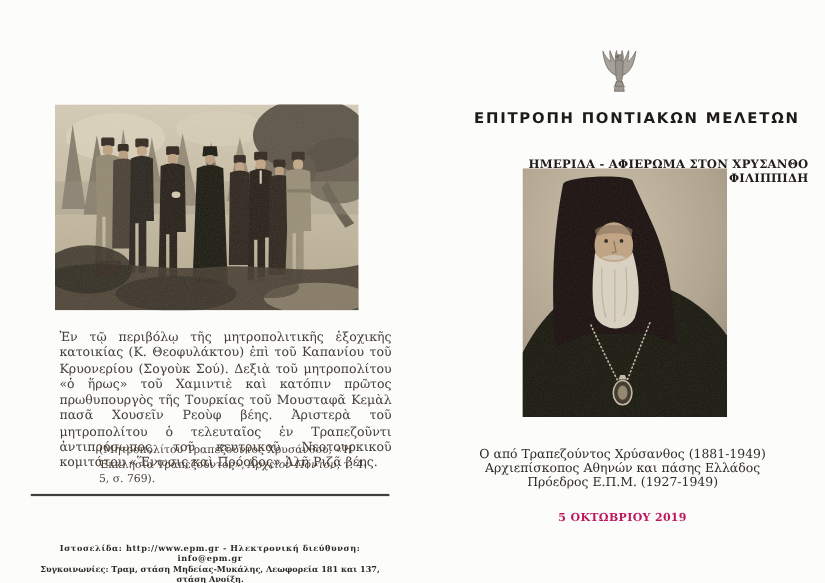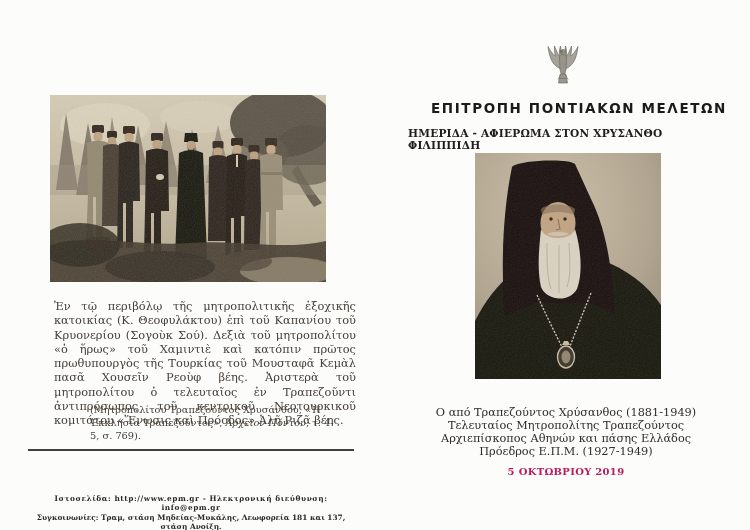--- a/index.html
+++ b/index.html
@@ -52,24 +52,24 @@
     position:absolute;left:408px;top:84px;width:310px;
     margin:16px;
     font-family:"DejaVu Sans",sans-serif;
     font-size:13.5px;font-weight:600;
     letter-spacing:1.6px;
     text-align:center;
     color:#1d1b18;
   }
   .event-title{
     position:absolute;left:408px;top:127px;width:310px;
-    margin:0;
+    margin:17px;
     font-size:10.6px;font-weight:bold;
     letter-spacing:0.2px;
-    text-align:left;
+    text-align:right;
     color:#201d1a;
   }
   .portrait-photo{
     position:absolute;left:475px;top:153px;width:186px;height:226px;
     display:block;
   }
   .portrait-caption{
     position:absolute;left:418px;top:406px;width:296px;
     text-align:center;
     font-size:11.3px;line-height:13.1px;
@@ -263,20 +263,19 @@
 
         <path d="M87,192 L95,192 L93,188 L89,188 Z" fill="#c8bda6"></path>
         <ellipse cx="91" cy="204" rx="8.5" ry="11" fill="#3b332a" stroke="#c8bda6" stroke-width="1.4"></ellipse>
         <ellipse cx="91" cy="204" rx="4.5" ry="6.5" fill="#a89a7e" opacity="0.8"></ellipse>
       </g>
       <rect width="186" height="226" filter="url(#pgrain)"></rect>
     </svg>
 
     <div class="portrait-caption">
       <div>Ο από Τραπεζούντος Χρύσανθος (1881-1949)</div>
-      <div>Τελευταίος Μητροπολίτης Τραπεζούντος</div>
       <div>Αρχιεπίσκοπος Αθηνών και πάσης Ελλάδος</div>
       <div>Πρόεδρος Ε.Π.Μ. (1927-1949)</div>
     </div>
 
     <div class="event-date">5 ΟΚΤΩΒΡΙΟΥ 2019</div>
   </div>
 </div>
 
 </body></html>

